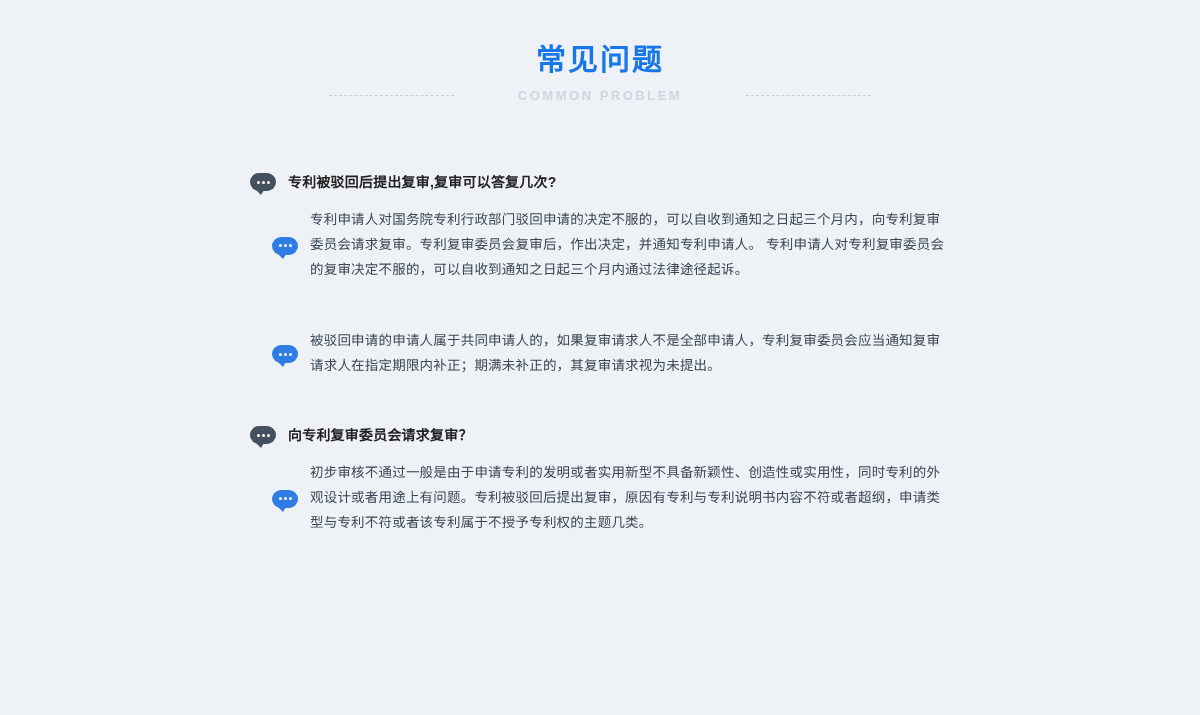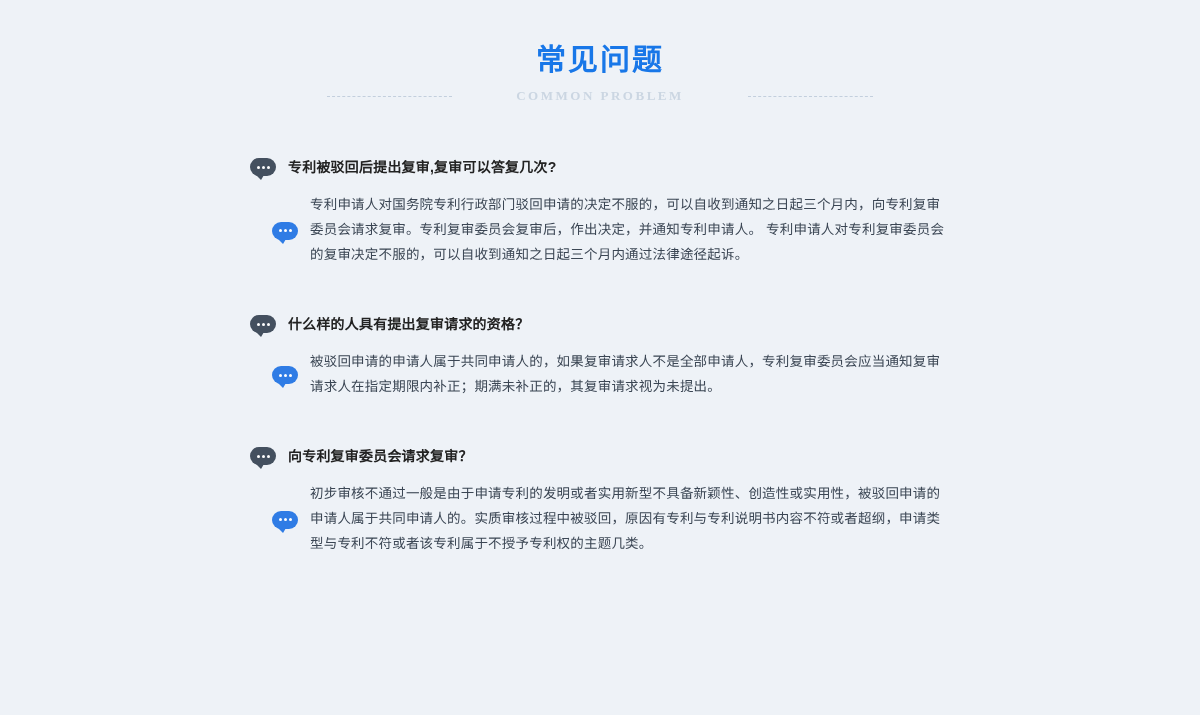--- a/index.html
+++ b/index.html
@@ -19,21 +19,20 @@
     position: relative;
     width: 1200px;
     height: 715px;
     box-sizing: border-box;
   }
 
   
   .header {
     padding-top: 42px;
     text-align: center;
-    font-family: Liberation Serif, serif;
   }
   .header-title {
     font-size: 30px;
     font-weight: bold;
     color: #1877e8;
     letter-spacing: 2px;
     line-height: 1.2;
     margin: 0;
   }
   .header-sub-row {
@@ -52,21 +51,21 @@
     font-weight: bold;
   }
   .dash-line {
     width: 125px;
     height: 0;
     border-top: 1px dashed #c3cfdd;
   }
 
   
   .faq-list {
-    margin: 0 auto;
+    margin: 16px auto;
     padding-top: 52px;
     width: 700px;
     box-sizing: content-box;
   }
   .faq-item {
     margin-bottom: 46px;
   }
   .faq-item:last-child {
     margin-bottom: 0;
   }
@@ -185,30 +184,20 @@
               <i></i>
             </span>
         </span>
         <div class="a-text">
           <p>专利申请人对国务院专利行政部门驳回申请的决定不服的，可以自收到通知之日起三个月内，向专利复审委员会请求复审。专利复审委员会复审后，作出决定，并通知专利申请人。 专利申请人对专利复审委员会的复审决定不服的，可以自收到通知之日起三个月内通过法律途径起诉。</p>
         </div>
       </div>
     </div>
 
     <div class="faq-item">
-      <div class="q-row">
-        <span class="bubble dark">
-          <span class="dots">
-              <i></i>
-              <i></i>
-              <i></i>
-            </span>
-        </span>
-        <span class="q-text">什么样的人具有提出复审请求的资格？</span>
-      </div>
       <div class="a-row">
         <span class="bubble blue">
           <span class="dots">
               <i></i>
               <i></i>
               <i></i>
             </span>
         </span>
         <div class="a-text">
           <p>被驳回申请的申请人属于共同申请人的，如果复审请求人不是全部申请人，专利复审委员会应当通知复审请求人在指定期限内补正；期满未补正的，其复审请求视为未提出。</p>
@@ -229,19 +218,19 @@
       </div>
       <div class="a-row">
         <span class="bubble blue">
           <span class="dots">
               <i></i>
               <i></i>
               <i></i>
             </span>
         </span>
         <div class="a-text">
-          <p>初步审核不通过一般是由于申请专利的发明或者实用新型不具备新颖性、创造性或实用性，被驳回申请的申请人属于共同申请人的。实质审核过程中被驳回，原因有专利与专利说明书内容不符或者超纲，申请类型与专利不符或者该专利属于不授予专利权的主题几类。</p>
+          <p>初步审核不通过一般是由于申请专利的发明或者实用新型不具备新颖性、创造性或实用性，同时专利的外观设计或者用途上有问题。专利被驳回后提出复审，原因有专利与专利说明书内容不符或者超纲，申请类型与专利不符或者该专利属于不授予专利权的主题几类。</p>
         </div>
       </div>
     </div>
 
   </div>
 </div>
 
 </body></html>

